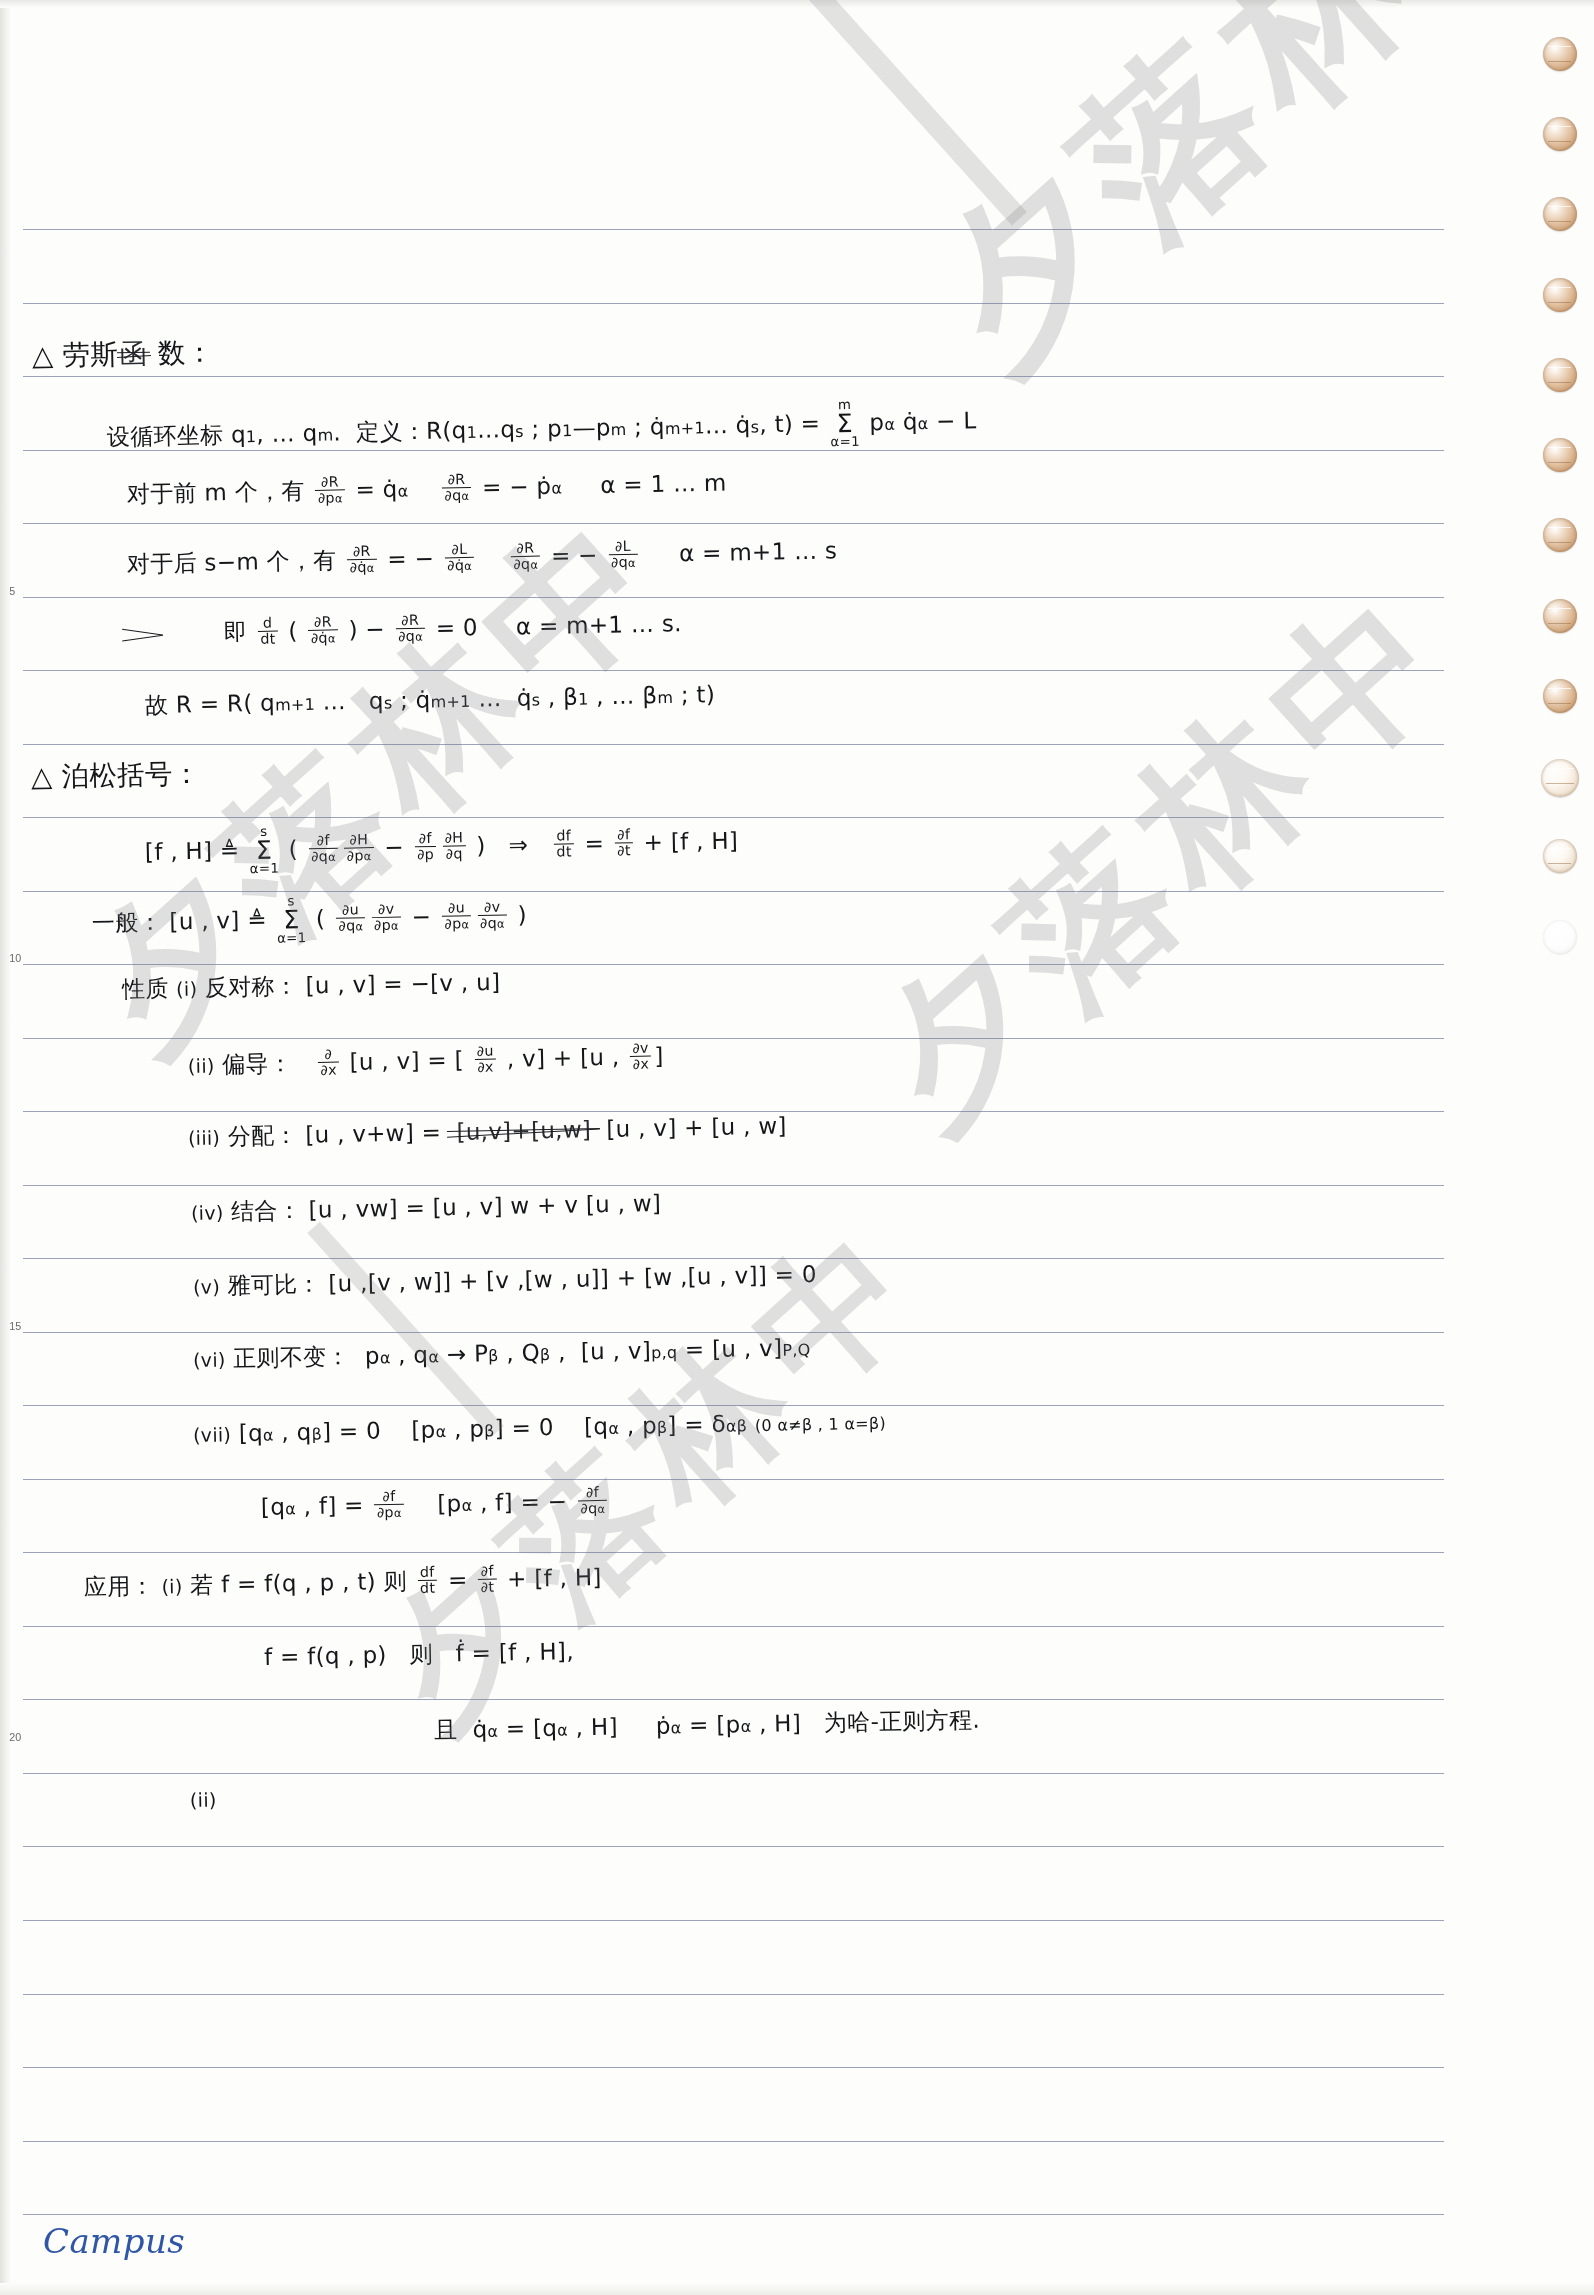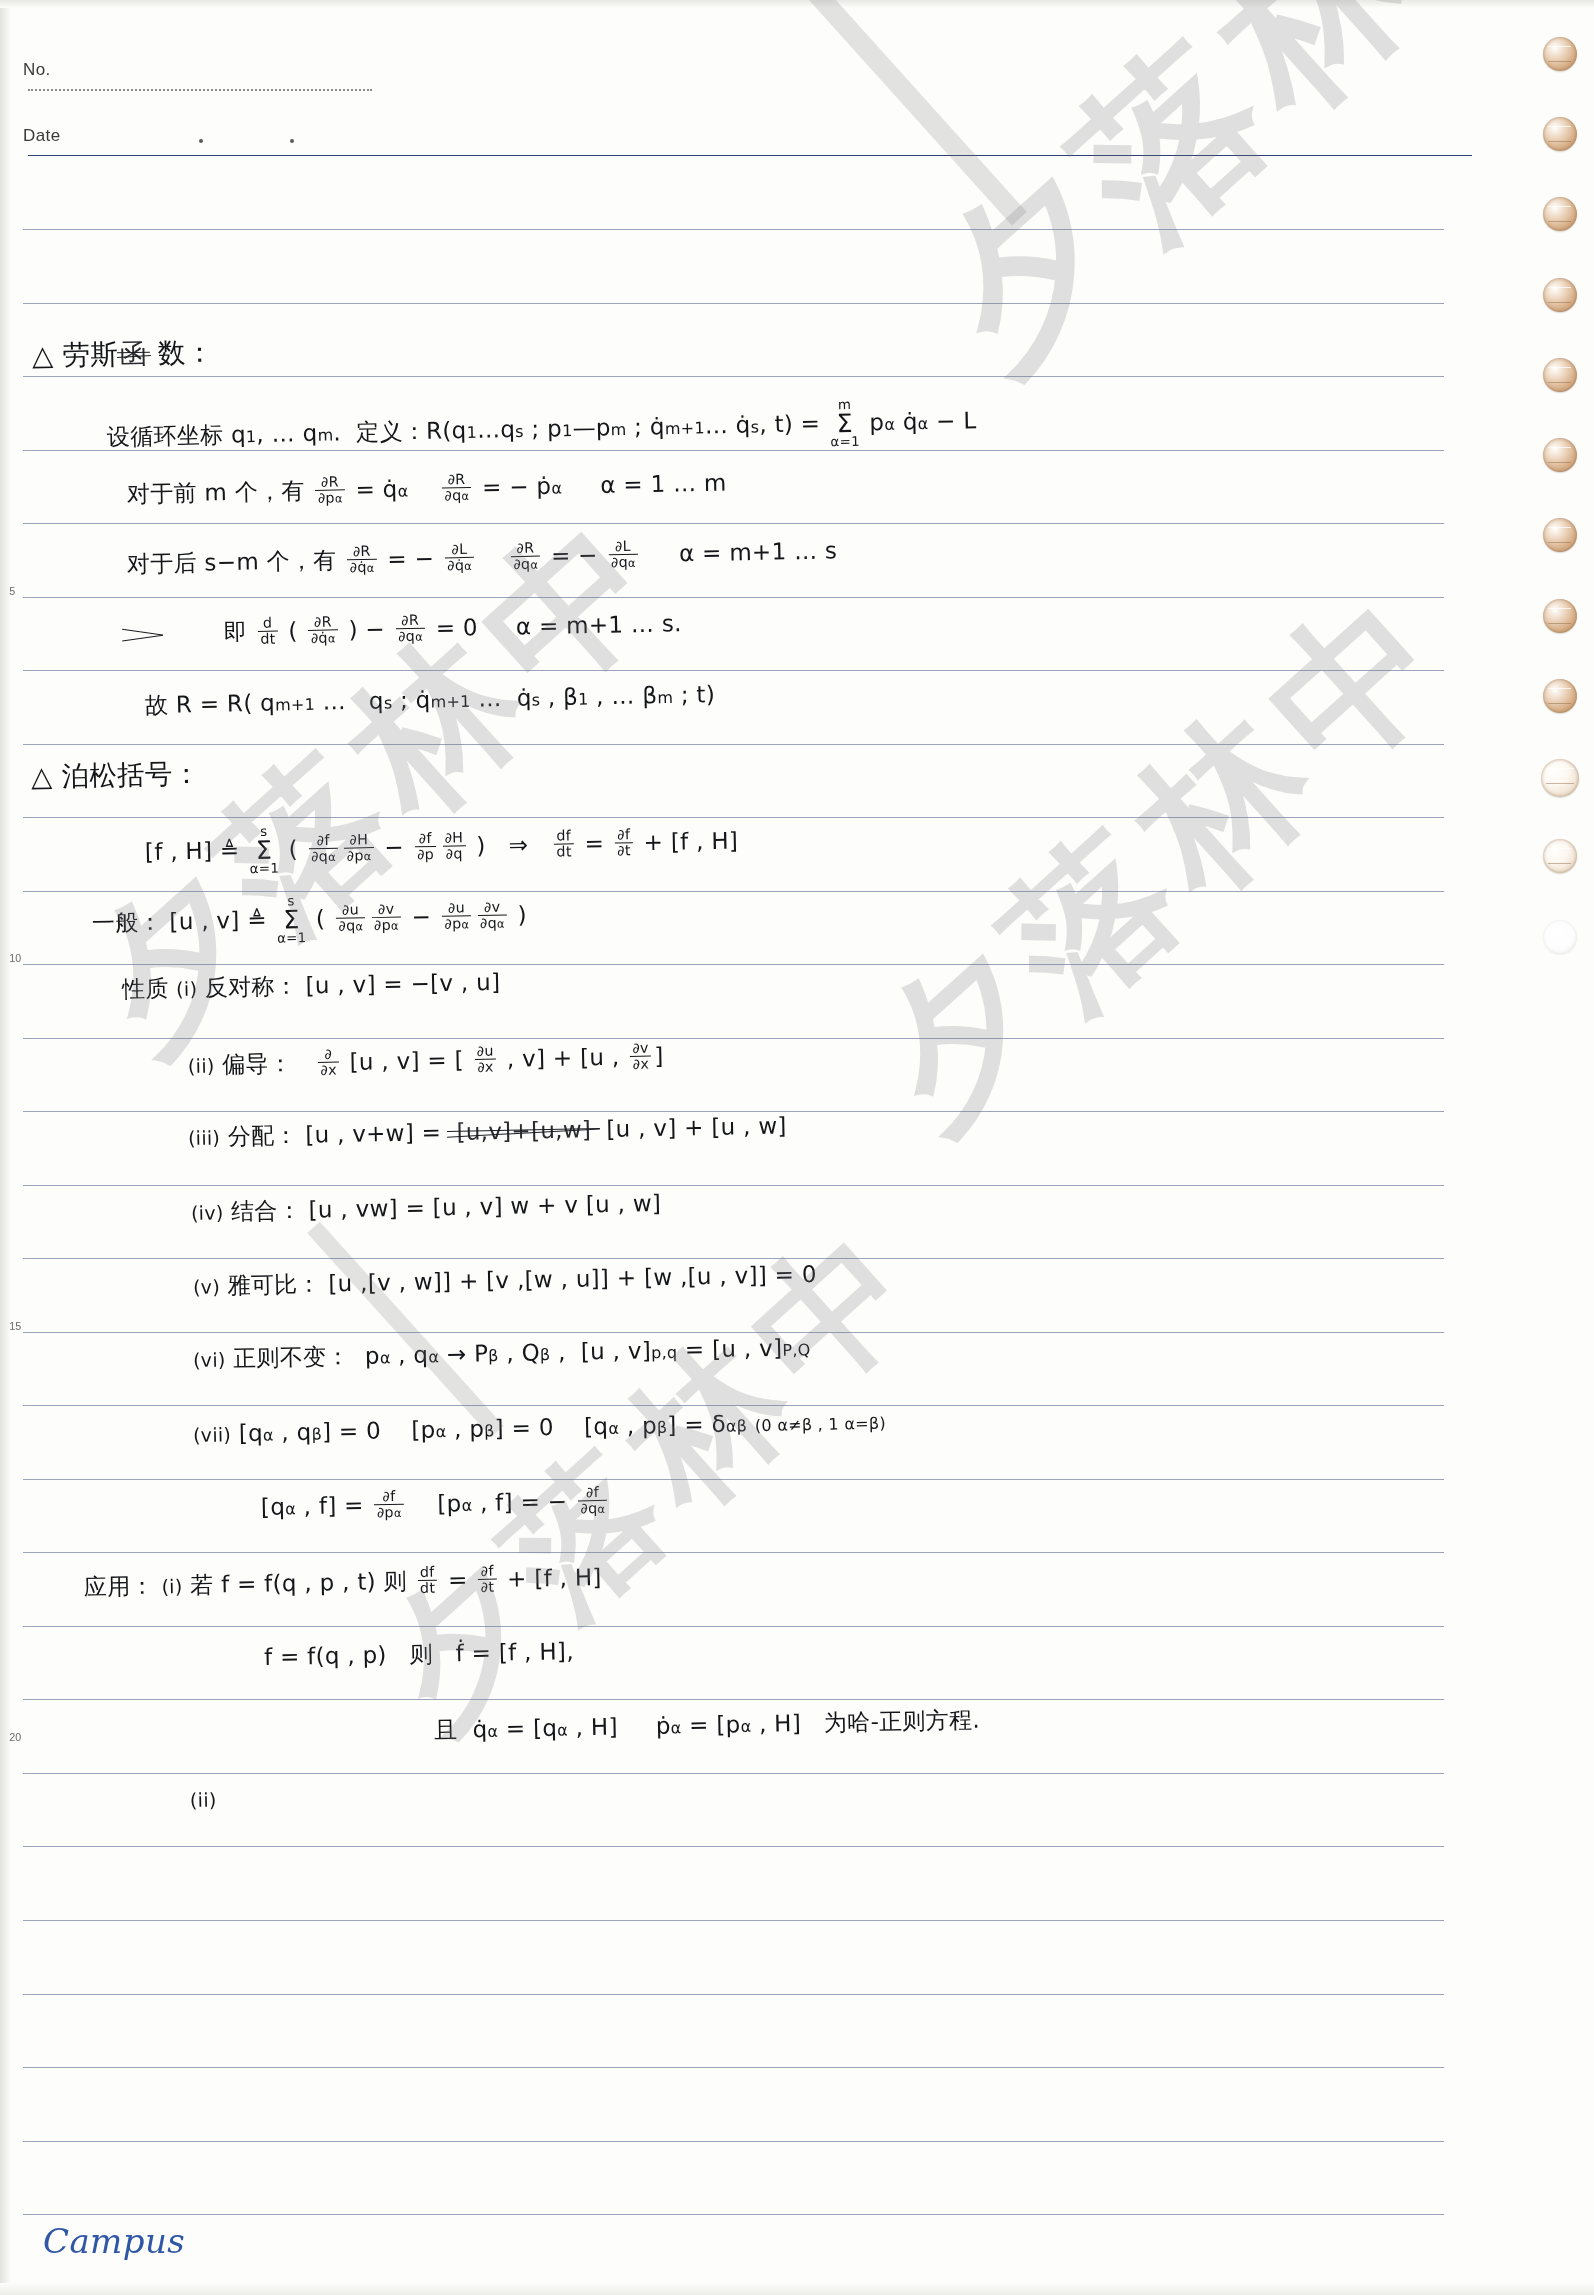--- a/index.html
+++ b/index.html
@@ -283,28 +283,20 @@
       <div class="rule-num" style="top: 1699px; margin-top: 44px;">20</div>
       <div class="rule" style="top: 1773px;"></div>
       <div class="rule" style="top: 1846px;"></div>
       <div class="rule" style="top: 1920px;"></div>
       <div class="rule" style="top: 1994px;"></div>
       <div class="rule" style="top: 2067px;"></div>
       <div class="rule" style="top: 2141px;"></div>
       <div class="rule" style="top: 2214px;"></div>
     </div>
 
-  <div class="hdr">
-    <div class="hdr-label no-label">No.</div>
-    <div class="no-dots"></div>
-    <div class="hdr-label date-label">Date</div>
-    <div class="date-dot" style="left:176px;"></div>
-    <div class="date-dot" style="left:267px;"></div>
-    <div class="date-dots"></div>
-  </div>
 
   <div class="spiral" id="spiral">
       <div class="ring " style="top: 0px;"></div>
       <div class="ring " style="top: 80px;"></div>
       <div class="ring " style="top: 160px;"></div>
       <div class="ring " style="top: 241px;"></div>
       <div class="ring " style="top: 321px;"></div>
       <div class="ring " style="top: 401px;"></div>
       <div class="ring " style="top: 481px;"></div>
       <div class="ring " style="top: 562px;"></div>

